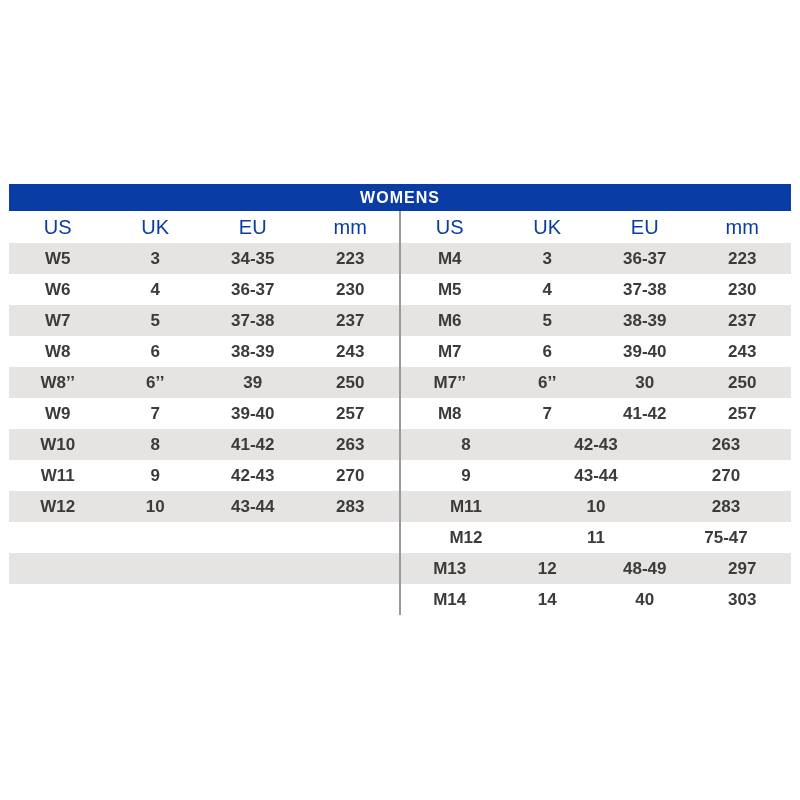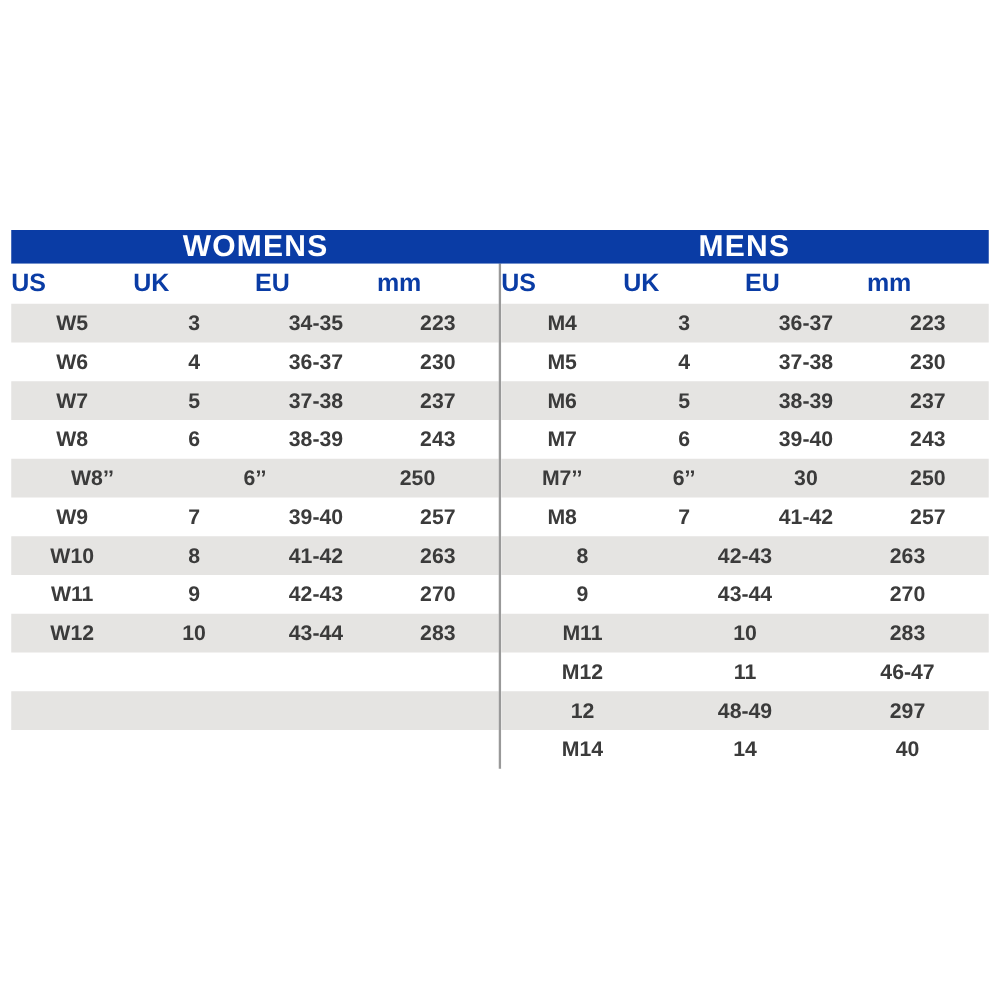--- a/index.html
+++ b/index.html
@@ -23,21 +23,21 @@
   }
   .title-bar {
     display: flex;
     height: 27px;
     background: var(--accent-blue, #0A3CA5);
   }
   .title-bar .half-title {
     flex: 1;
     color: #ffffff;
     font-weight: bold;
-    font-size: 24px;
+    font-size: 16px;
     line-height: 27px;
     text-align: center;
     letter-spacing: 1px;
   }
   .table-body {
     display: flex;
     align-items: stretch;
   }
   .half {
     flex: 1;
@@ -46,23 +46,24 @@
   .vdivider {
     width: 2px;
     background: var(--divider-gray, #999999);
   }
   .cols {
     display: flex;
     height: 32px;
   }
   .col-h {
     flex: 1;
+    text-align: center;
     line-height: 32px;
     color: var(--accent-blue, #0A3CA5);
-    font-weight: bold;
+    font-weight: normal;
     font-size: 20px;
   }
   .rows .row {
     display: flex;
     height: 31px;
   }
   .rows .row:nth-child(odd) {
     background: var(--stripe-gray, #E5E4E2);
   }
   .cell {
@@ -75,21 +76,20 @@
   }
 </style>
 </head>
 <body>
 
 <div class="canvas">
   <div class="size-table">
 
     <div class="title-bar">
       <div class="half-title">WOMENS</div>
-      <div class="half-title">MENS</div>
     </div>
 
     <div class="table-body">
 
       <div class="half">
         <div class="cols">
           <div class="col-h">US</div>
           <div class="col-h">UK</div>
           <div class="col-h">EU</div>
           <div class="col-h">mm</div>
@@ -115,20 +115,21 @@
             </div>
             <div class="row">
               <div class="cell">W8</div>
               <div class="cell">6</div>
               <div class="cell">38-39</div>
               <div class="cell">243</div>
             </div>
             <div class="row">
               <div class="cell">W8’’</div>
               <div class="cell">6’’</div>
+              <div class="cell">39</div>
               <div class="cell">250</div>
             </div>
             <div class="row">
               <div class="cell">W9</div>
               <div class="cell">7</div>
               <div class="cell">39-40</div>
               <div class="cell">257</div>
             </div>
             <div class="row">
               <div class="cell">W10</div>
@@ -220,30 +221,32 @@
               <div class="cell">270</div>
             </div>
             <div class="row">
               <div class="cell">M11</div>
               <div class="cell">10</div>
               <div class="cell">283</div>
             </div>
             <div class="row">
               <div class="cell">M12</div>
               <div class="cell">11</div>
-              <div class="cell">46-47</div>
-            </div>
-            <div class="row">
+              <div class="cell">75-47</div>
+            </div>
+            <div class="row">
+              <div class="cell">M13</div>
               <div class="cell">12</div>
               <div class="cell">48-49</div>
               <div class="cell">297</div>
             </div>
             <div class="row">
               <div class="cell">M14</div>
               <div class="cell">14</div>
               <div class="cell">40</div>
+              <div class="cell">303</div>
             </div>
           </div>
       </div>
 
     </div>
   </div>
 </div>
 
 </body></html>

